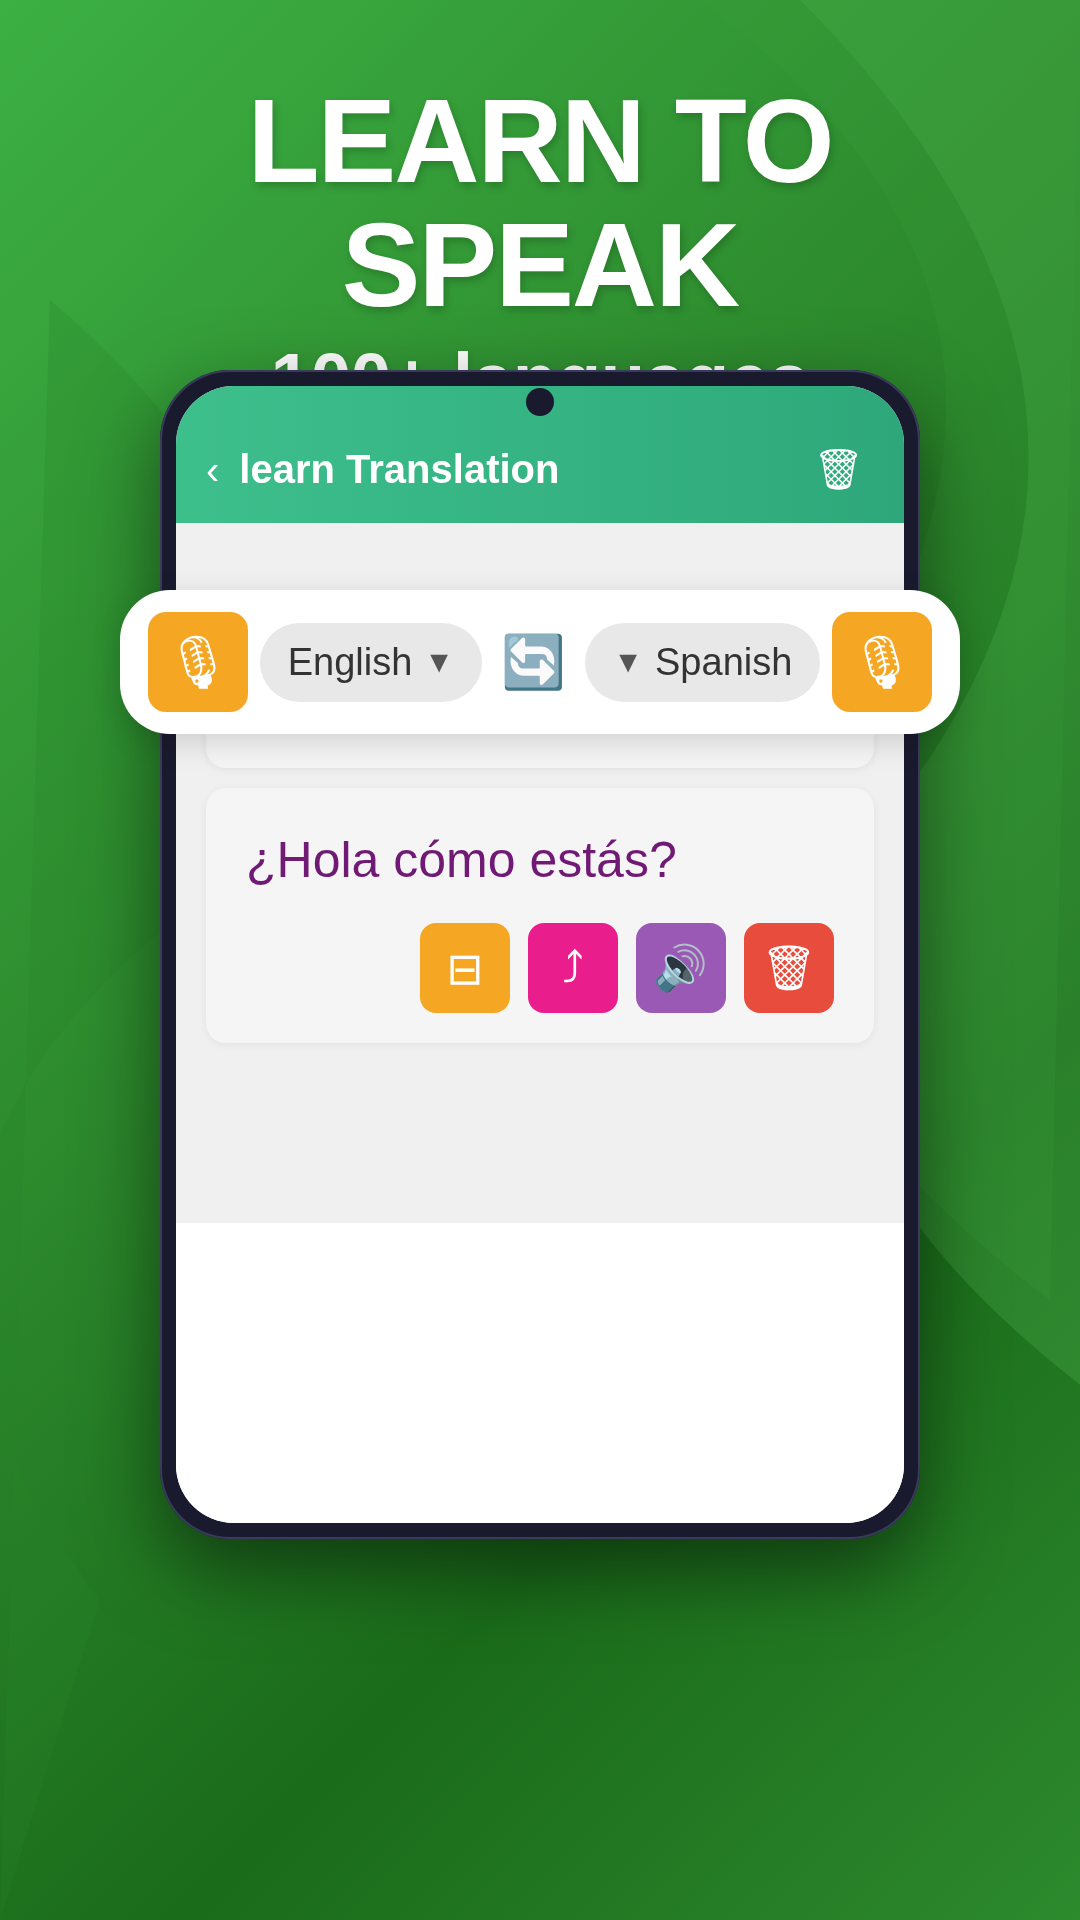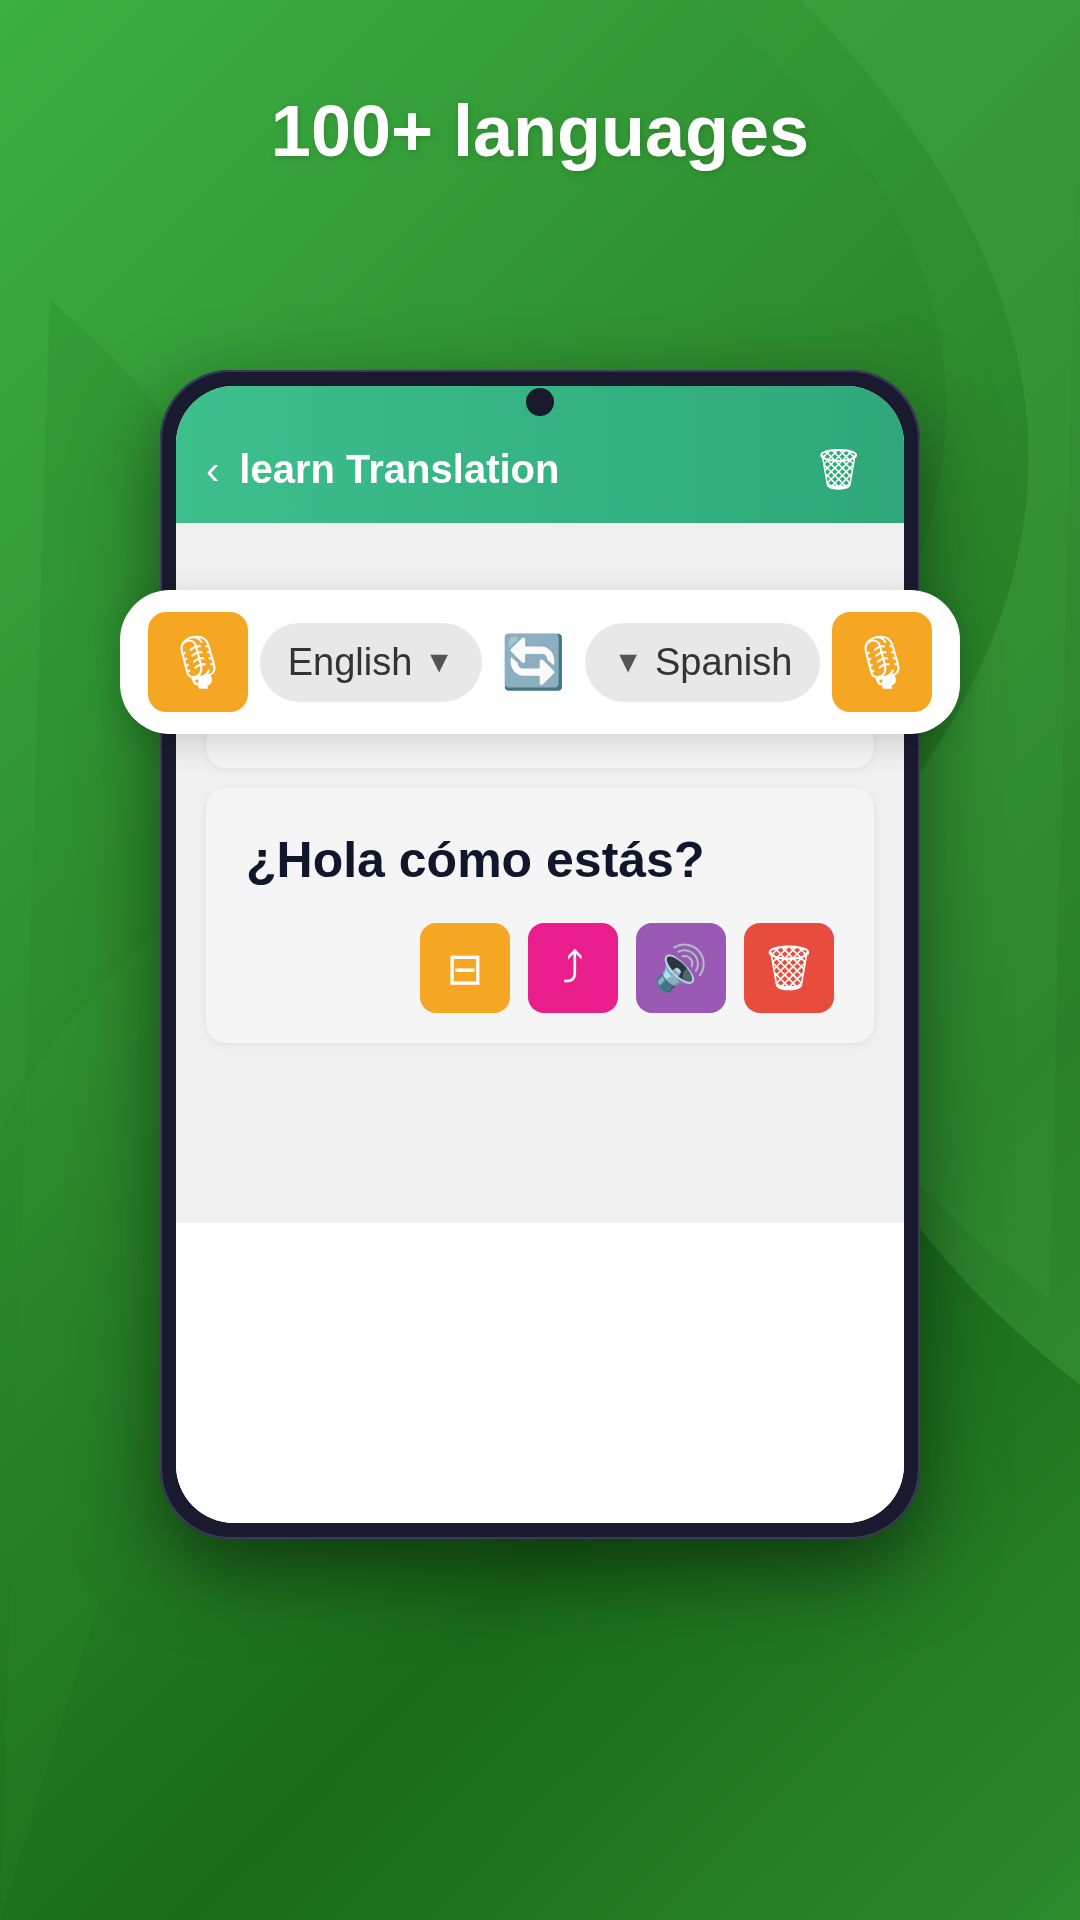--- a/index.html
+++ b/index.html
@@ -237,22 +237,22 @@
     .chat-bubble-translated {
       background: #f5f5f5;
       border-radius: 20px;
       padding: 40px 40px 30px 40px;
       margin-bottom: 20px;
       box-shadow: 0 2px 8px rgba(0,0,0,0.06);
     }
 
     .chat-bubble-translated-text {
       font-size: 50px;
-      font-weight: 700;
-      color: #0f172a;
+      font-weight: 400;
+      color: #701a75;
       line-height: 1.3;
       margin-bottom: 30px;
     }
 
     .action-buttons {
       display: flex;
       justify-content: flex-end;
       gap: 18px;
     }
 
@@ -300,20 +300,21 @@
 
 <div class="bg-curves">
   <svg viewBox="0 0 1080 1920" preserveAspectRatio="none">
     <path d="M 800 0 Q 1200 400 900 800 Q 700 1100 1100 1400 L 1080 0 Z" fill="rgba(80,180,80,0.3)"></path>
     <path d="M 700 0 Q 1100 300 850 700 Q 650 1000 1050 1300 L 1080 0 Z" fill="rgba(60,160,60,0.2)"></path>
     <path d="M 100 1600 Q -200 1200 200 900 Q 400 600 50 300 L 0 1920 Z" fill="rgba(40,130,40,0.25)"></path>
   </svg>
 </div>
 
 <div class="headline-area">
+  <div class="headline-main">LEARN TO SPEAK</div>
   <div class="headline-sub">100+ languages</div>
 </div>
 
 <div class="phone-wrapper">
   <div class="phone-frame">
     <div class="camera-notch"></div>
     <div class="phone-screen">
 
       <div class="app-header">
         <div class="header-left">

